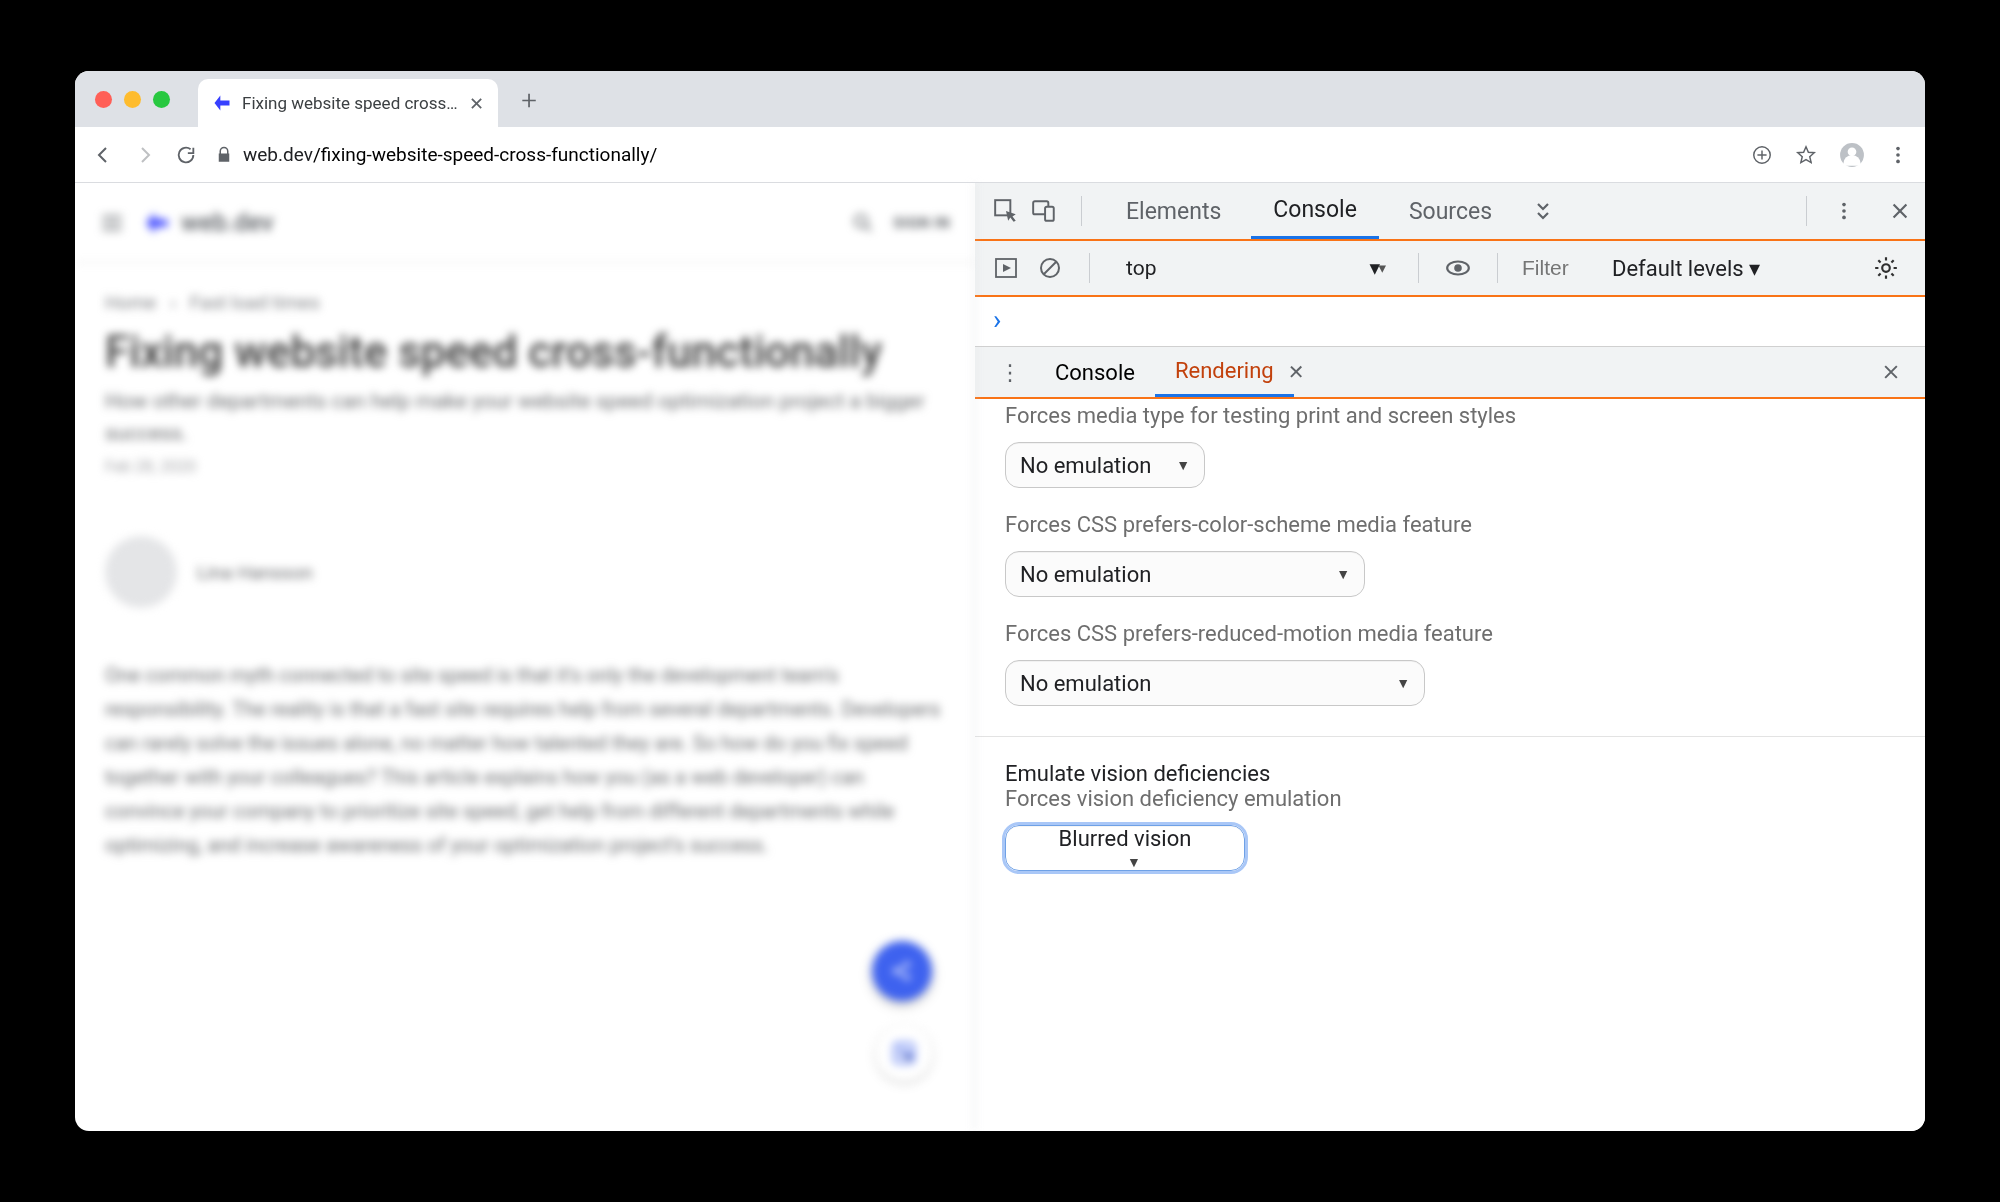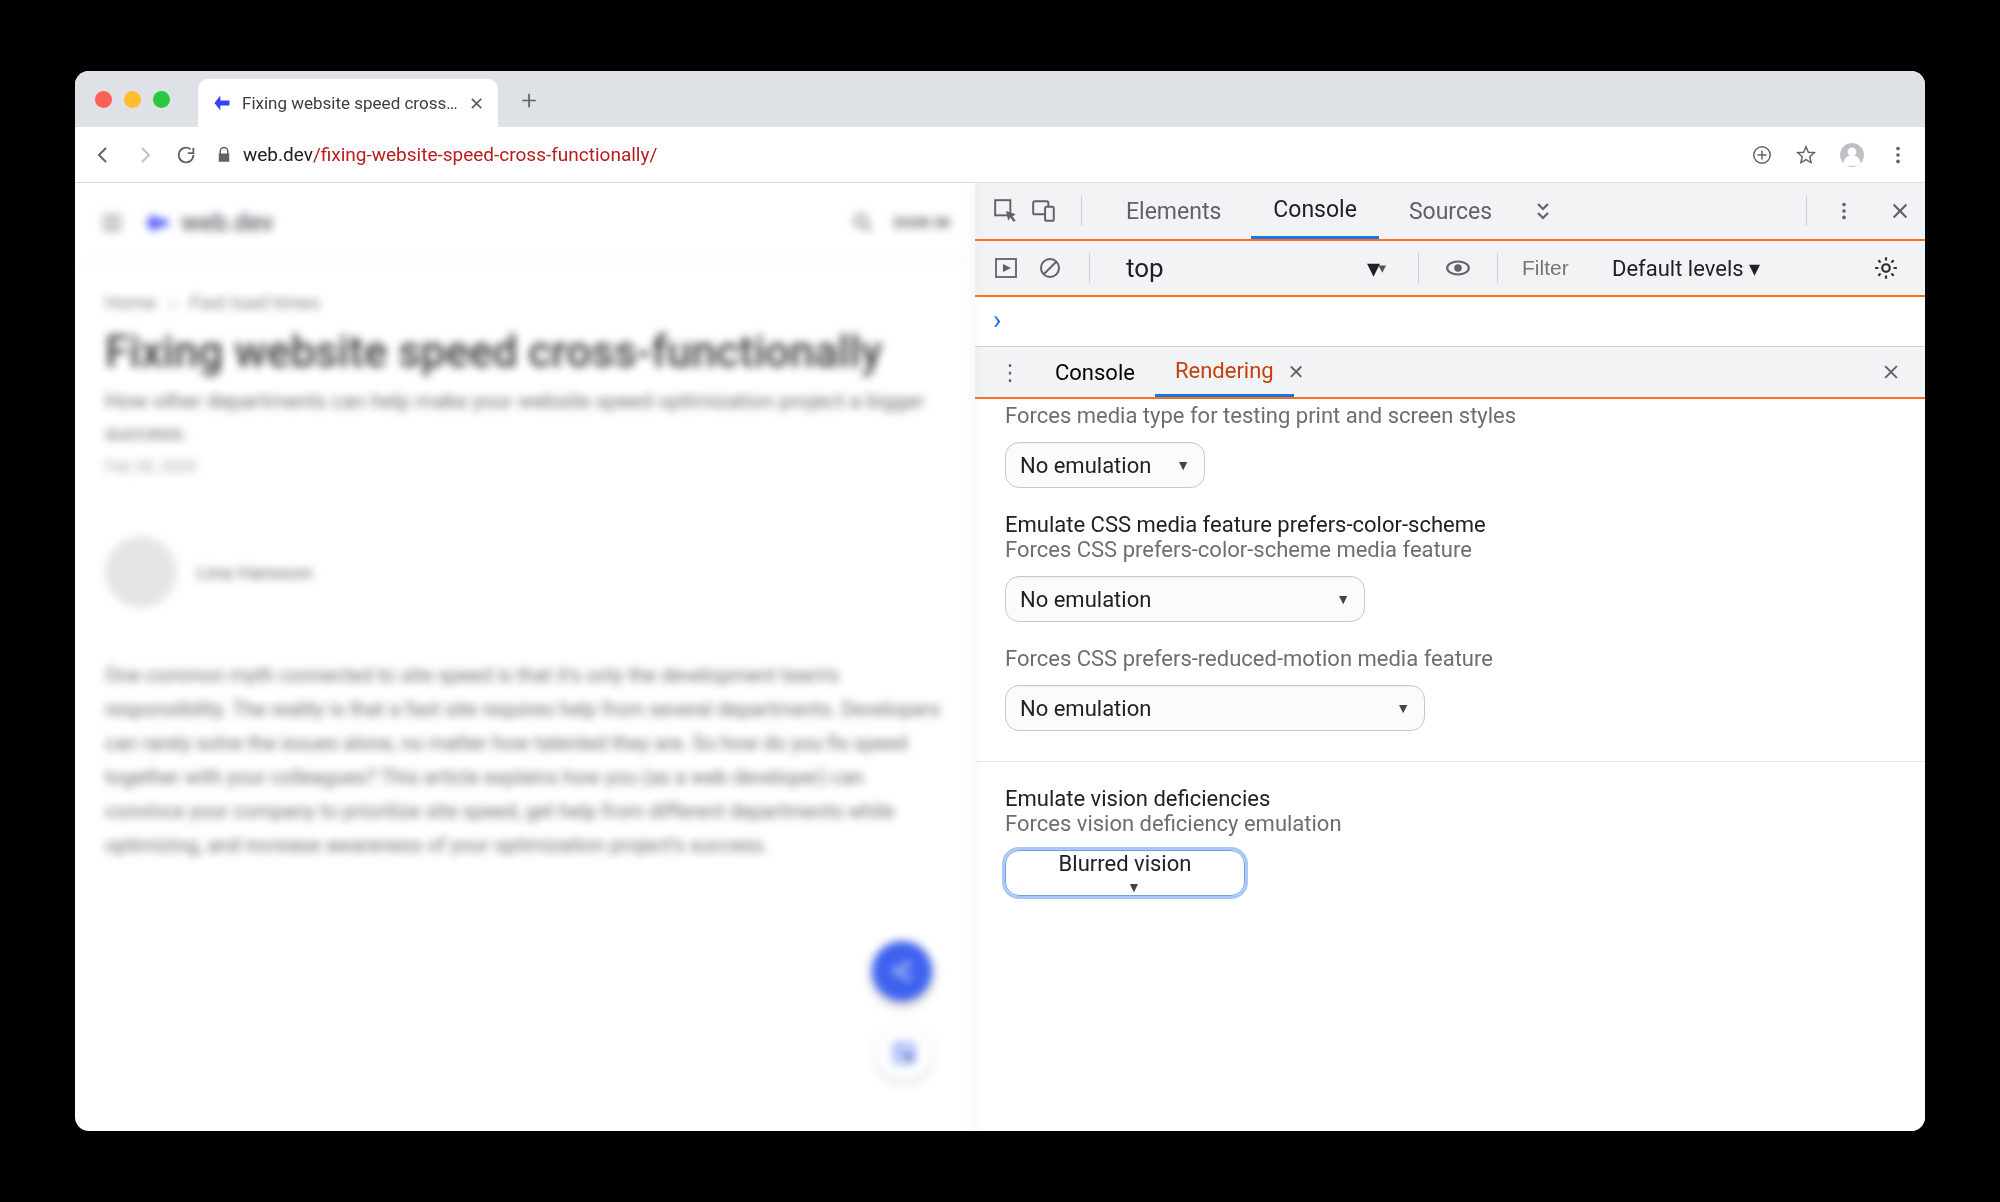--- a/index.html
+++ b/index.html
@@ -38,21 +38,21 @@
   
   .toolbar {
     height:56px; background:#fff; border-bottom:1px solid #dadce0;
     display:flex; align-items:center; padding:0 16px; gap:18px;
   }
   .toolbar svg, .iconbtn svg { display:block; }
   .iconbtn { display:flex; align-items:center; justify-content:center; color:#5f6368; cursor:pointer; }
   .addr { flex:1; display:flex; align-items:center; gap:10px; font-size:19px; color:#5f6368; }
   .addr .lock { color:#5f6368; }
   .addr .url { color:#202124; }
-  .addr .path { color:#b91c1c;margin-top:40px; }
+  .addr .path { color:#000000;margin-top:40px; }
   .right-icons { display:flex; align-items:center; gap:22px; color:#5f6368;}
   
   .split { flex:1; display:flex; min-height:0; }
   .page {
     width: 900px; border-right:1px solid #cfd1d4;
     display:flex; flex-direction:column; position:relative;
     filter: blur(4px);
   }
   .page-header {
     height:80px; display:flex; align-items:center; padding:0 24px;
@@ -78,21 +78,21 @@
   .dev { flex:1; display:flex; flex-direction:column; min-width:0;}
   .dev-row { display:flex; align-items:center; border-bottom:2px solid #f97316; background:#f1f3f4; }
   .dev-tabs { height:58px; padding-left:16px; gap:8px; font-size:23px; color:#5f6368;}
   .dev-tabs .sep { width:1px; height:30px; background:#cacdd1; margin:0 14px;}
   .dev-tabs .tabd { padding:0 22px; height:100%; display:flex; align-items:center; cursor:pointer;}
   .dev-tabs .active-underline { border-bottom:3px solid #1a73e8; }
   .dev-tabs .spacer { flex:1; }
   .dev-sub { height:56px; padding:0 16px; gap:14px; font-size:22px; color:#5f6368;}
   .dev-sub select, .fakeselect {
     height:38px; border:1px solid #cacdd1; background:#fff; padding:0 28px 0 12px;
-    font-size:26px; color:#202124; position:relative; border-radius:2px;
+    font-size:21px; color:#202124; position:relative; border-radius:2px;
   }
   .fakeselect::after {
     content:"▾"; position:absolute; right:8px; top:50%; transform:translateY(-50%);
     font-size:15px; color:#555;
   }
   .ctxsel { width:280px; background:#fafafa; display:flex; align-items:center; }
   .dev-sub .filter {
     width:76px; height:34px; border:none; background:transparent; font-size:21px; color:#888;
   }
   .dev-console-out { flex: 0 0 50px; background:#fff; border-bottom:1px solid #d0d0d0; padding:6px 18px; color:#1a73e8; font-size:28px;}
@@ -352,21 +352,20 @@
       </div>
 
       <div class="drawer-body">
         <div class="sec-sub">Forces media type for testing print and screen styles</div>
         <div class="sel" style="min-width:200px">
           <span>No emulation</span>
             <span class="arrow">▼</span>
         </div>
 
         <div class="section">
-          <div class="sec-title">Emulate CSS media feature prefers-color-scheme</div>
           <div class="sec-sub">Forces CSS prefers-color-scheme media feature</div>
           <div class="sel" style="min-width:360px">
             <span>No emulation</span>
               <span class="arrow">▼</span>
           </div>
         </div>
 
         <div class="section">
           <div class="sec-sub">Forces CSS prefers-reduced-motion media feature</div>
           <div class="sel" style="min-width:420px">

